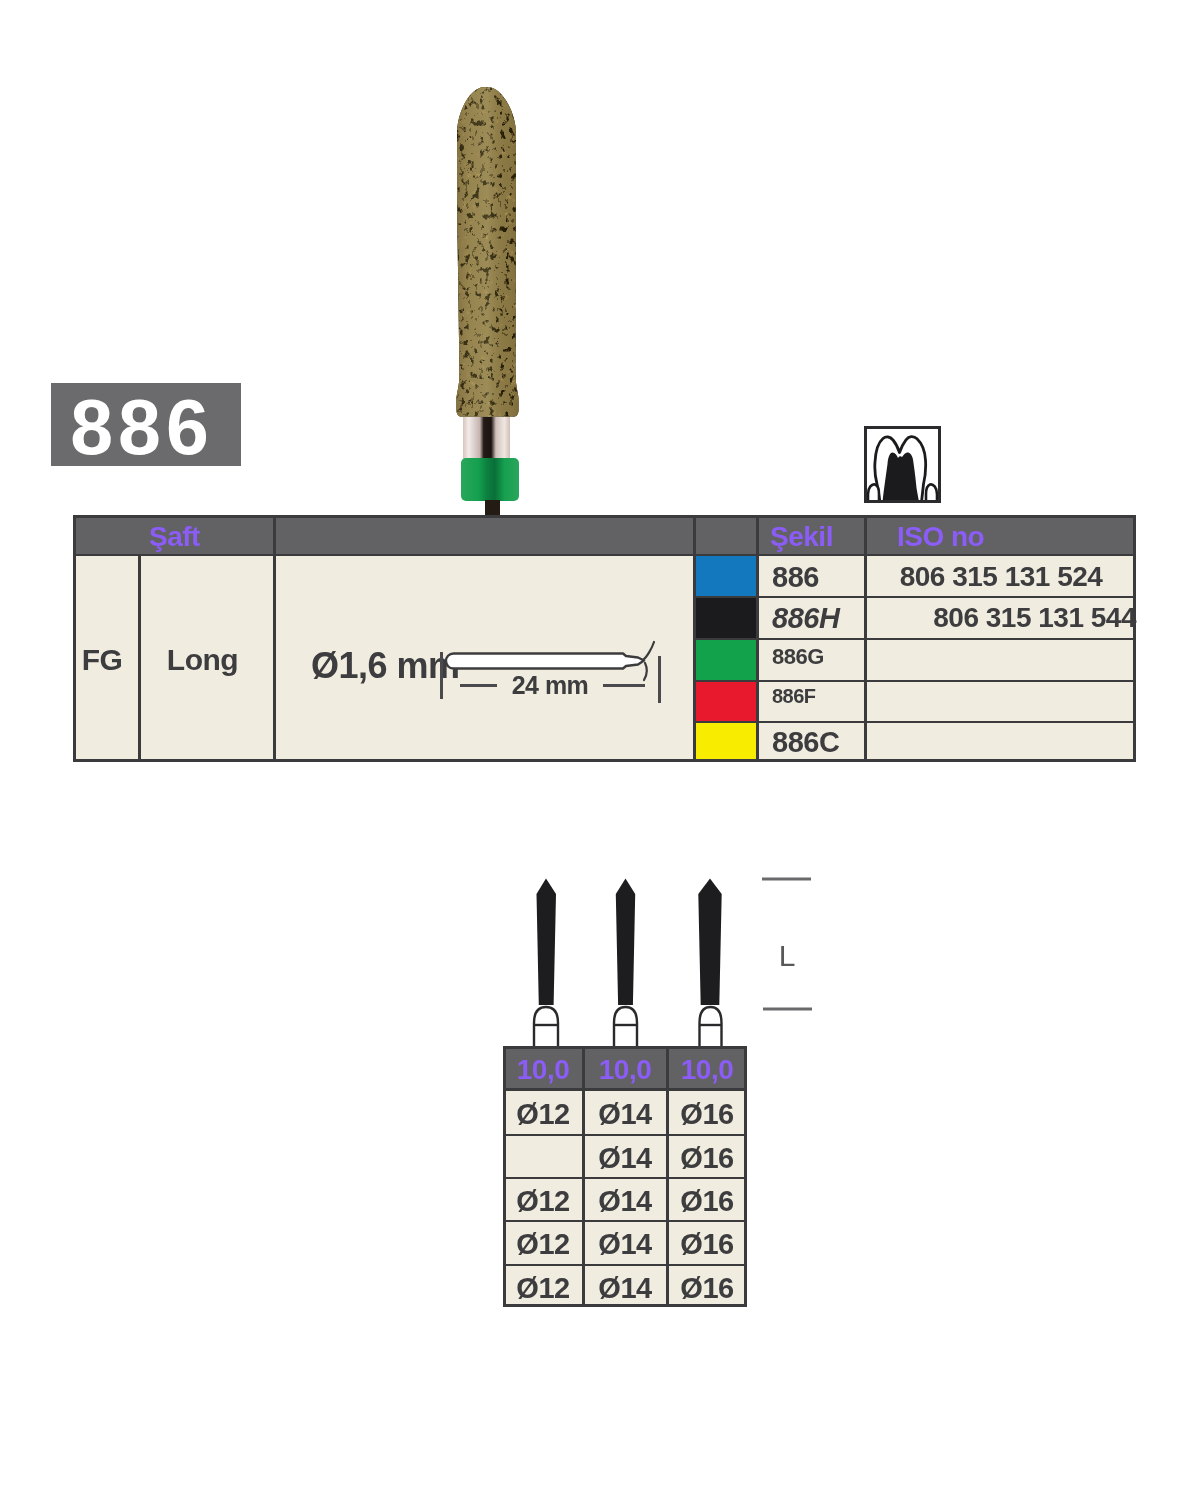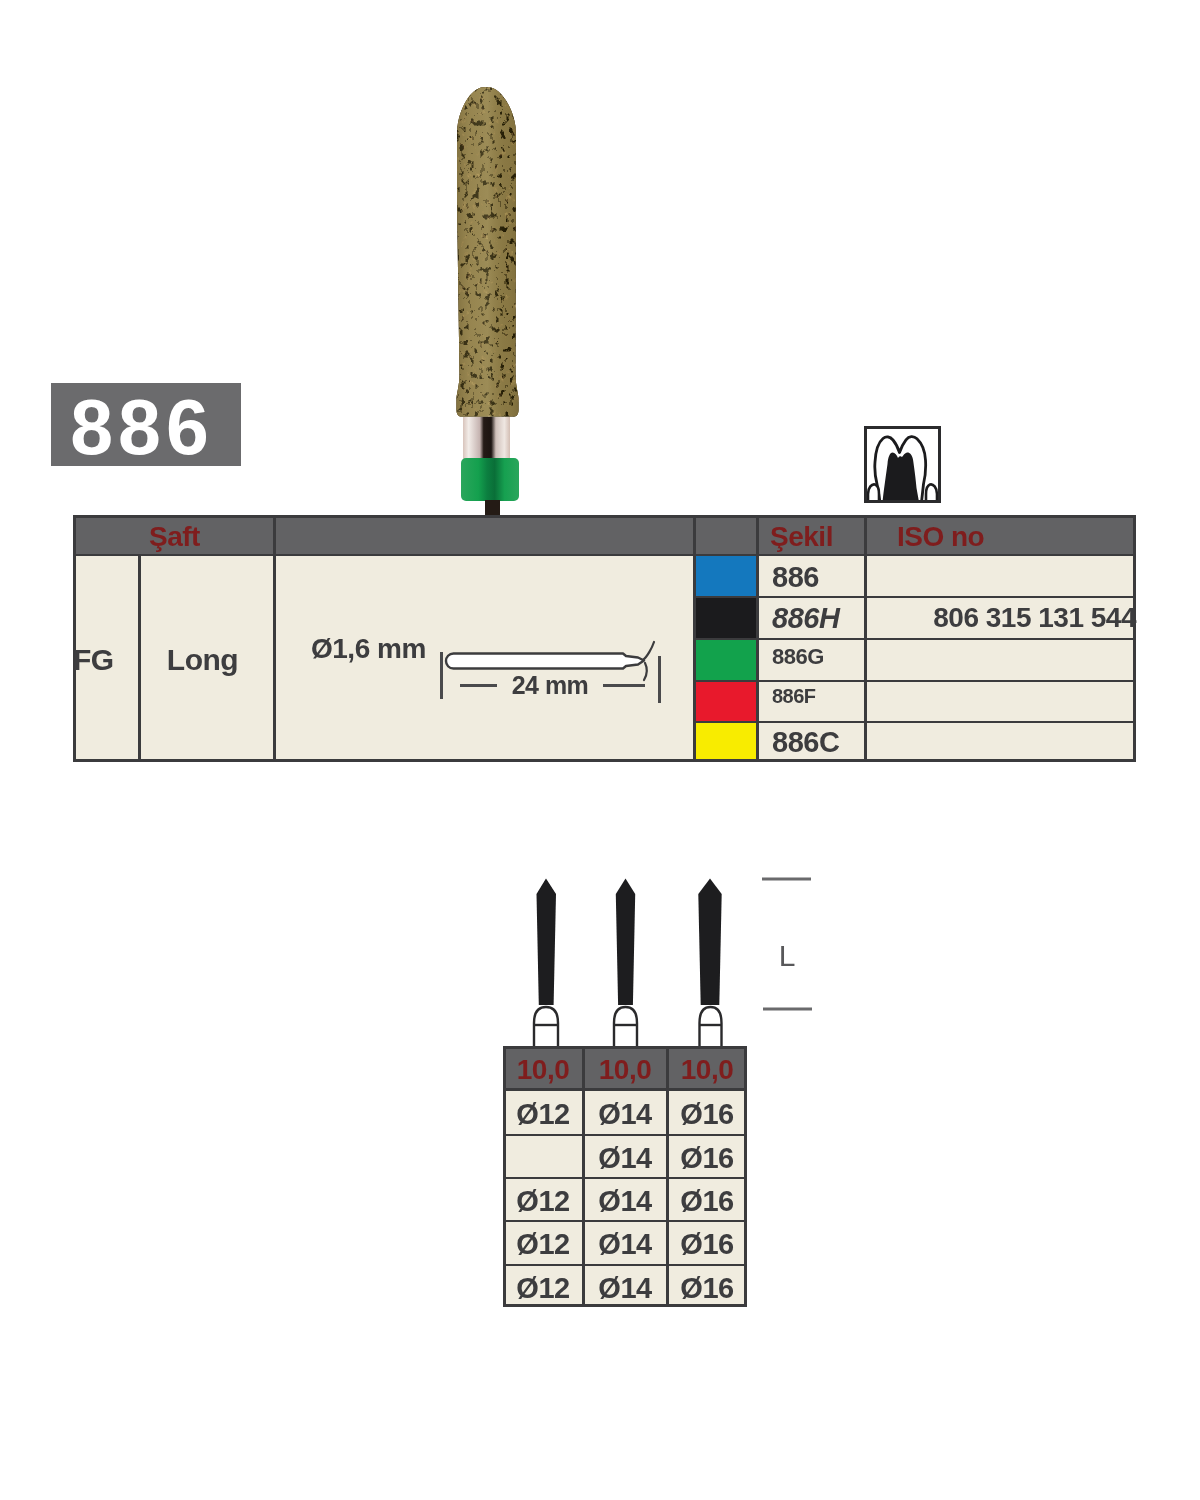--- a/index.html
+++ b/index.html
@@ -1,18 +1,18 @@
 <!DOCTYPE html>
 <html><head>
 <meta charset="utf-8">
 <style>
   html,body{margin:0;padding:0;}
   body{width:1200px;height:1500px;background:#fff;font-family:"Liberation Sans",sans-serif;position:relative;overflow:hidden;}
   .abs{position:absolute;}
-  .hdrtxt{color:#7f1d1d;font-weight:bold;letter-spacing:-0.5px;}
+  .hdrtxt{color:#8b5cf6;font-weight:bold;letter-spacing:-0.5px;}
   .celltxt{color:#3d3d3f;font-weight:bold;letter-spacing:-0.5px;}
   .vline{position:absolute;background:#3b3b3d;}
   .hline{position:absolute;background:#3b3b3d;}
 </style>
 </head>
 <body>
 
 <svg class="abs" style="left:430px;top:80px;" width="120" height="440" viewBox="0 0 120 440">
   <defs>
     <filter id="speckle" x="-20%" y="-20%" width="140%" height="140%">
@@ -114,30 +114,31 @@
   <div class="abs" style="left:623px;top:41px;width:60px;height:40px;background:#1478be;"></div>
   <div class="abs" style="left:623px;top:83px;width:60px;height:40px;background:#1b1b1d;"></div>
   <div class="abs" style="left:623px;top:125px;width:60px;height:40px;background:#12a24c;"></div>
   <div class="abs" style="left:623px;top:167px;width:60px;height:39px;background:#e8192c;"></div>
   <div class="abs" style="left:623px;top:208px;width:60px;height:36px;background:#f8ec00;"></div>
 
   <div class="abs hdrtxt" style="left:0px;top:6px;width:203px;font-size:28px;text-align:center;">Şaft</div>
   <div class="abs hdrtxt" style="left:686px;top:6px;width:85px;font-size:28px;text-align:center;">Şekil</div>
   <div class="abs hdrtxt" style="left:824px;top:6px;font-size:28px;">ISO no</div>
 
-  <div class="abs celltxt" style="left:0px;top:128px;width:58px;font-size:30px;text-align:left;">FG</div>
+  <div class="abs celltxt" style="left:0px;top:128px;width:58px;font-size:30px;text-align:center;">FG</div>
   <div class="abs celltxt" style="left:62px;top:128px;width:135px;font-size:30px;text-align:center;">Long</div>
-  <div class="abs celltxt" style="left:238px;top:118px;font-size:28px;">Ø1,6 mm</div>
+  <div class="abs celltxt" style="left:238px;top:130px;font-size:36px;">Ø1,6 mm</div>
 
   <div class="abs celltxt" style="left:699px;top:46px;font-size:29px;">886</div>
   <div class="abs celltxt" style="left:699px;top:87px;font-size:29px;font-style:italic;">886H</div>
   <div class="abs celltxt" style="left:699px;top:129px;font-size:22px;">886G</div>
   <div class="abs celltxt" style="left:699px;top:170px;font-size:20px;">886F</div>
   <div class="abs celltxt" style="left:699px;top:211px;font-size:29px;">886C</div>
 
+  <div class="abs celltxt" style="left:793px;top:46px;width:270px;font-size:28px;text-align:center;">806 315 131 524</div>
   <div class="abs celltxt" style="left:793px;top:87px;width:270px;font-size:28px;text-align:right;">806 315 131 544</div>
 </div>
 
 <svg class="abs" style="left:430px;top:630px;" width="250" height="80" viewBox="0 0 250 80">
 
   <rect x="10" y="22" width="3" height="47" fill="#4a4a4c"></rect>
 
   <rect x="228" y="26" width="3" height="47" fill="#4a4a4c"></rect>
 
   <path d="M23.5,23.5 L193,23.5 L196,26 L208,27.5 L214,30.5 L208,34.5 L196,36 L193,38.5 L23.5,38.5 C19,38.5 16,35 16,31 C16,27 19,23.5 23.5,23.5 Z" fill="#fff" stroke="#3c3c3e" stroke-width="2.4" stroke-linejoin="round"></path>

